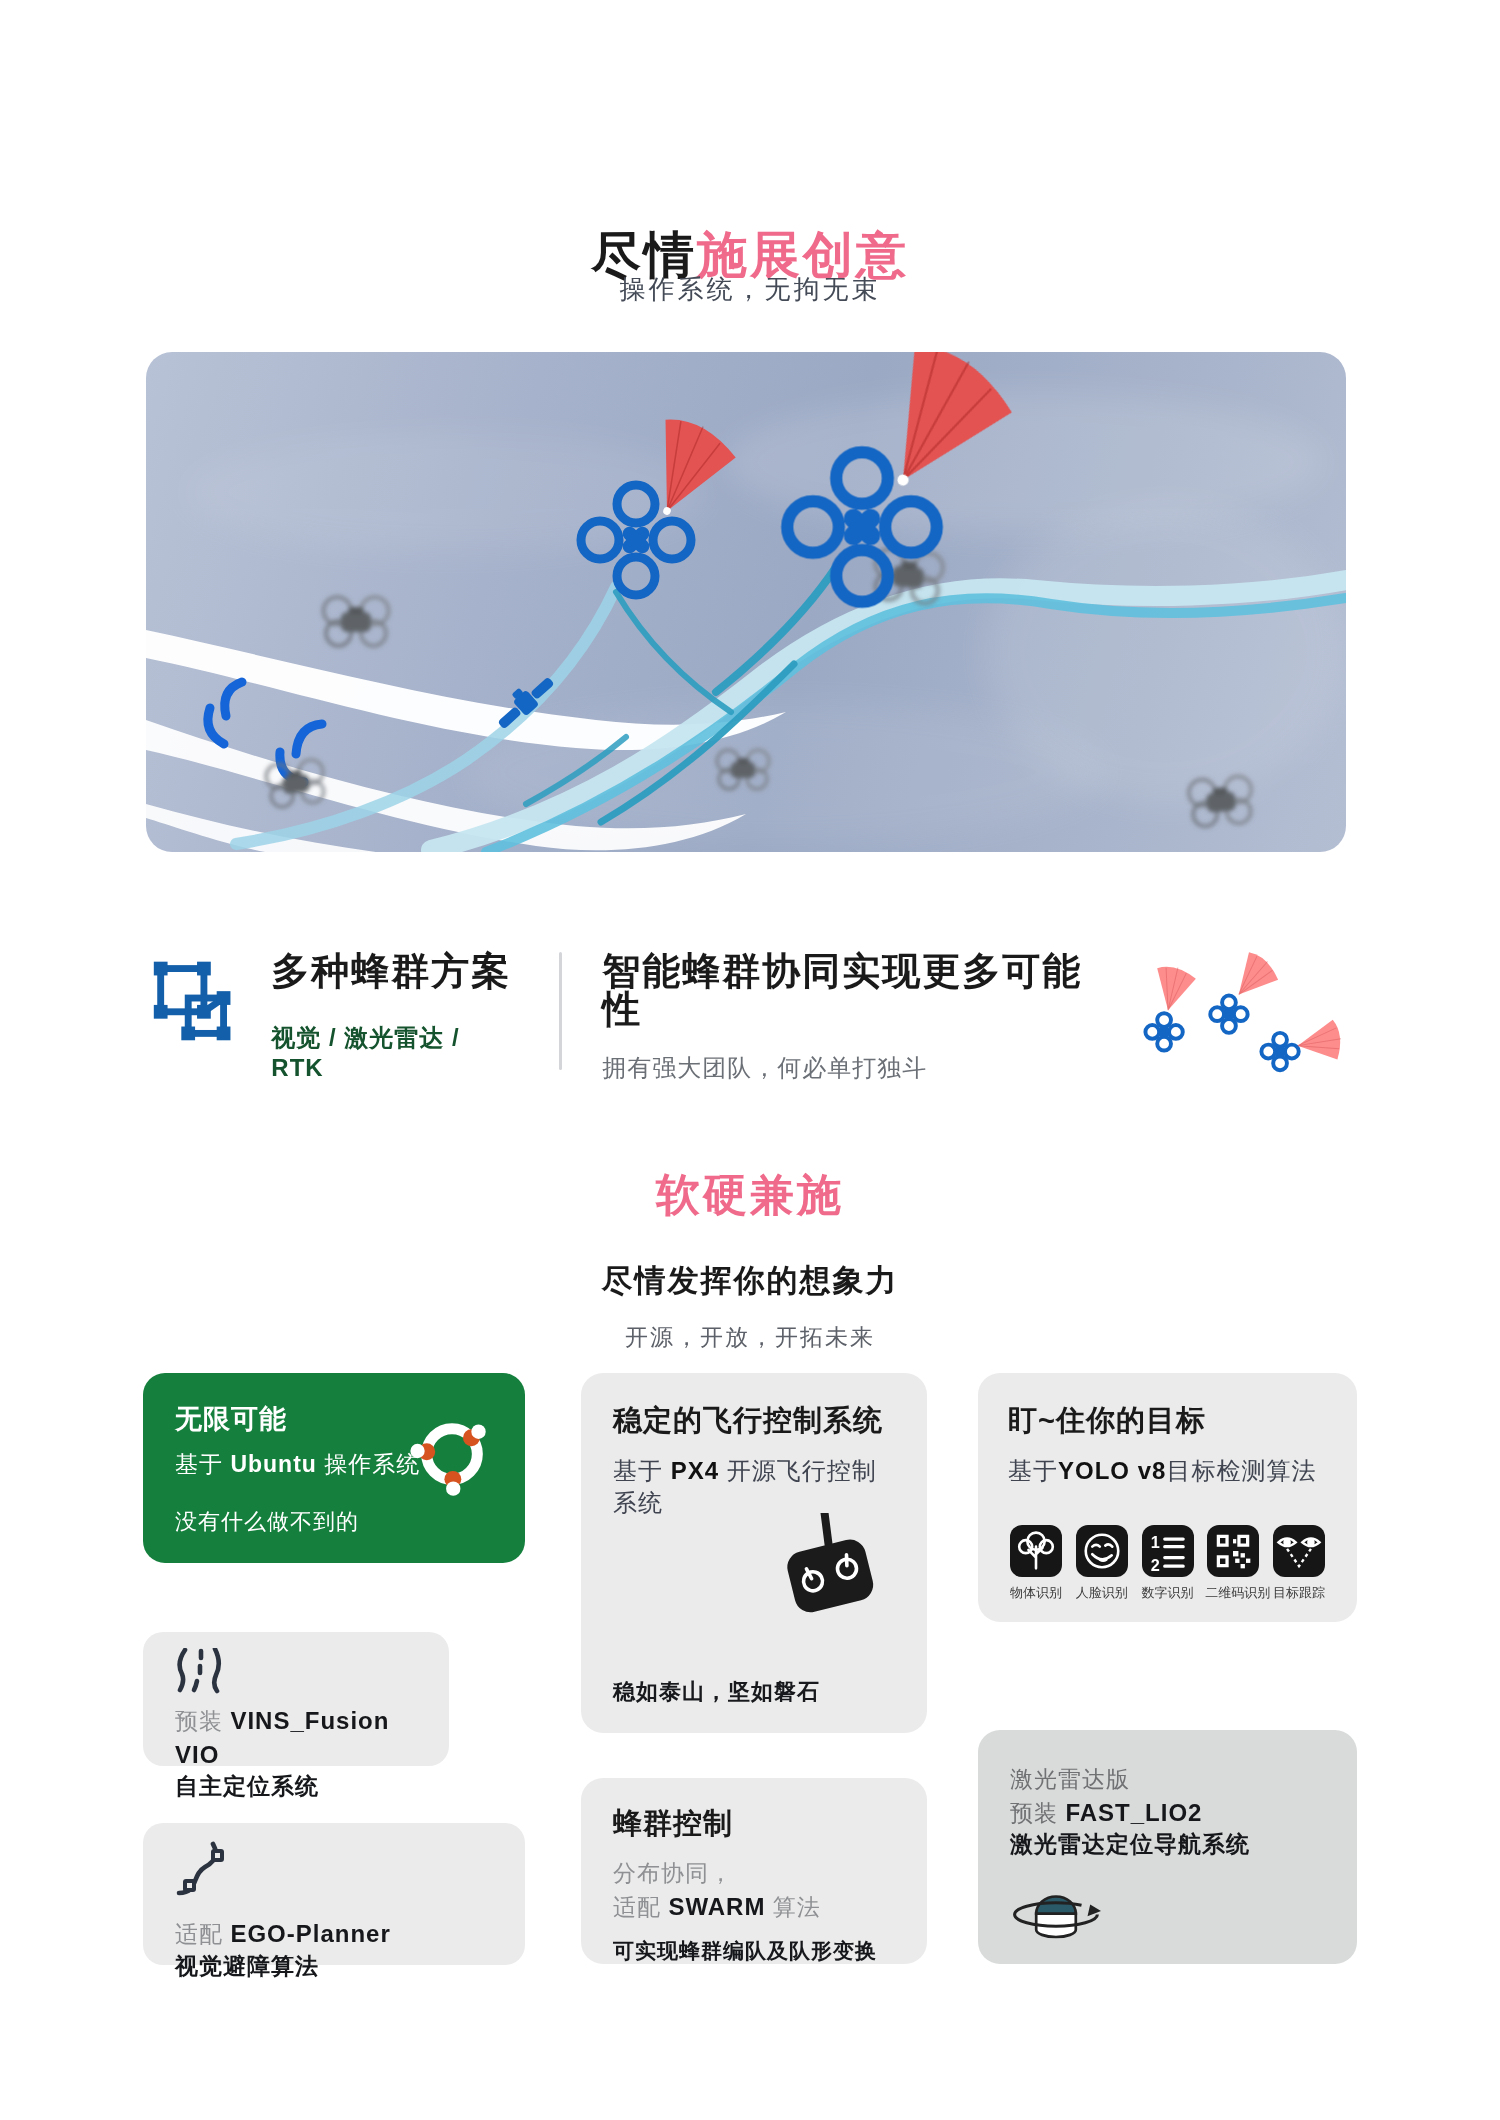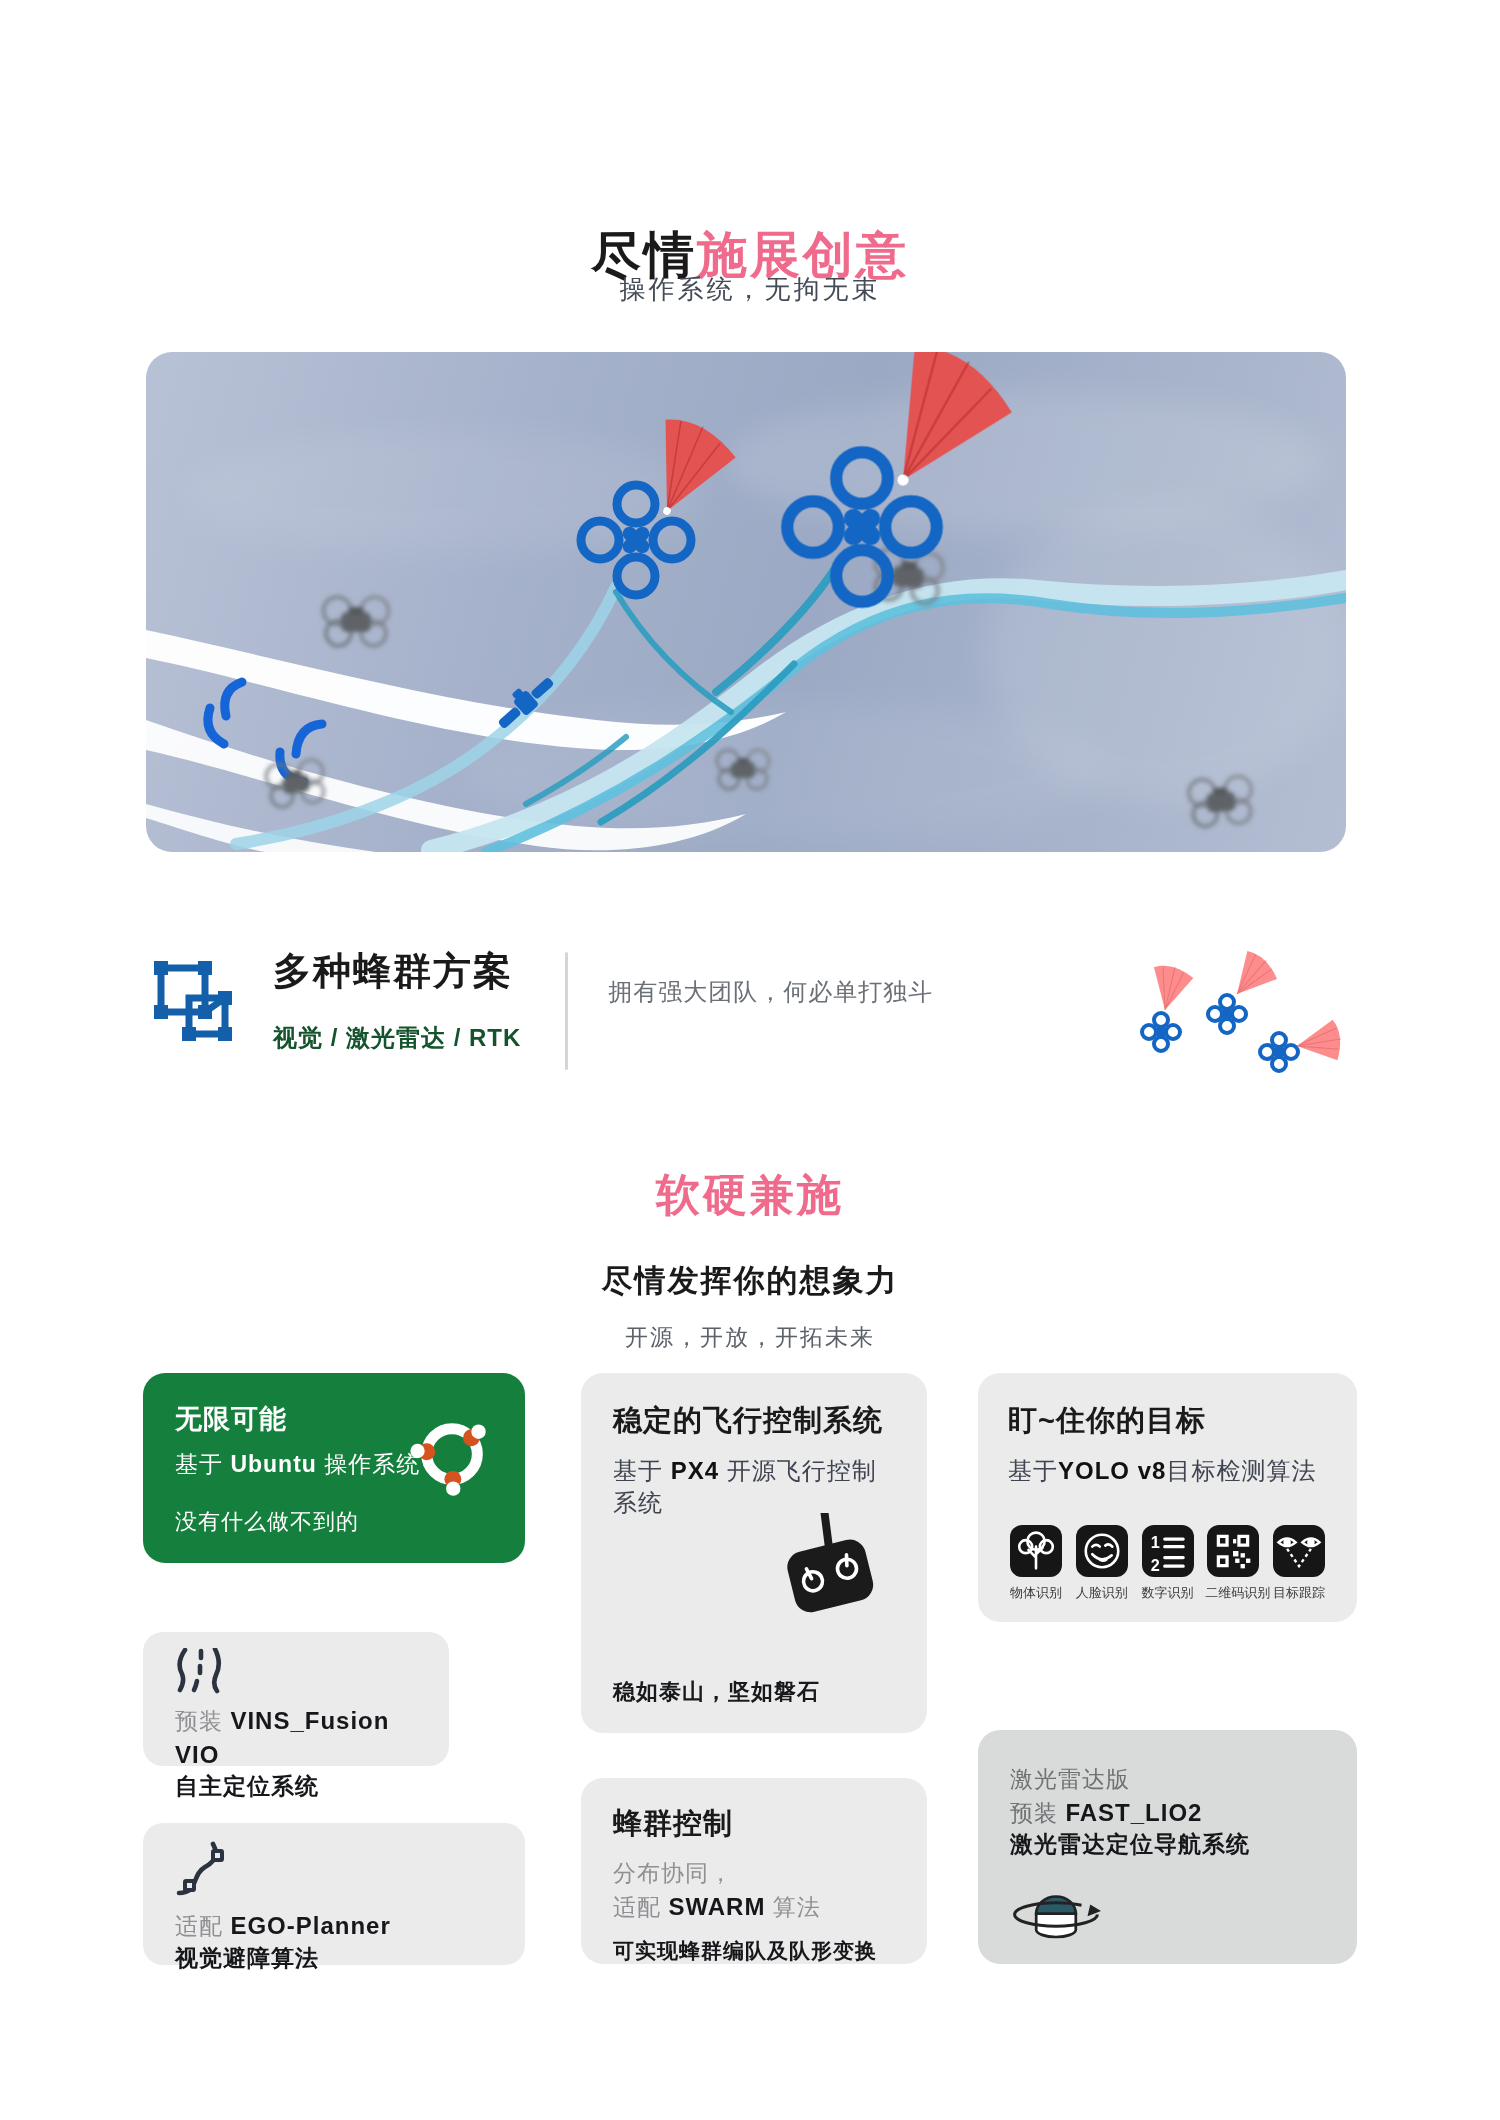--- a/index.html
+++ b/index.html
@@ -170,20 +170,21 @@
         <rect x="75" y="75" width="14" height="14"></rect>
       <rect x="39" y="75" width="14" height="14"></rect>
     </g>
   </svg>
   <div class="txt-block">
     <div class="fr-title">多种蜂群方案</div>
     <div class="fr-sub">视觉 / 激光雷达 / RTK</div>
   </div>
   <div class="fr-divider"></div>
   <div>
+    <div class="fr-headline">智能蜂群协同实现更多可能性</div>
     <div class="fr-subheadline">拥有强大团队，何必单打独斗</div>
   </div>
   <svg class="fr-swarm" width="248" height="150" viewBox="0 0 248 150">
     <defs>
       <g id="miniDrone" fill="none" stroke="#1466C4">
         <circle cx="0" cy="-12" r="7" stroke-width="4"></circle>
         <circle cx="-12" cy="0" r="7" stroke-width="4"></circle>
         <circle cx="12" cy="0" r="7" stroke-width="4"></circle>
         <circle cx="0" cy="12" r="7" stroke-width="4"></circle>
         <g fill="#1466C4" stroke="none">
@@ -334,21 +335,21 @@
 <div class="abs card" style="left:143px;top:1823px;width:382px;height:142px;padding:18px 32px;border-radius:20px;">
   <svg width="52" height="56" viewBox="0 0 52 56">
     <path d="M4,52 C24,52 16,34 30,26 C44,18 42,10 38,3" stroke="#2B3340" stroke-width="4.6" fill="none" stroke-linecap="round"></path>
     <g fill="#2B3340">
       <rect x="8" y="38" width="13" height="13" rx="3"></rect>
         <rect x="36" y="8" width="13" height="13" rx="3"></rect>
     </g>
     <rect x="12" y="42" width="5" height="5" fill="#EBEBEB"></rect>
       <rect x="40" y="12" width="5" height="5" fill="#EBEBEB"></rect>
   </svg>
-  <div class="mini-line" style="margin-top:8px;"><span class="grey-t">适配 </span><b>EGO-Planner</b></div>
+  <div class="mini-line" style="margin-top:16px;"><span class="grey-t">适配 </span><b>EGO-Planner</b></div>
   <div class="bold-line">视觉避障算法</div>
 </div>
 
 <div class="abs card" style="left:581px;top:1778px;width:346px;height:186px;padding:26px 32px;">
   <div class="c-title">蜂群控制</div>
   <div class="mini-line grey-t" style="margin-top:14px;">分布协同，</div>
   <div class="mini-line"><span class="grey-t">适配 </span><b>SWARM</b><span class="grey-t"> 算法</span></div>
   <div class="bold-line" style="margin-top:14px;font-size:21px;">可实现蜂群编队及队形变换</div>
 </div>
 

